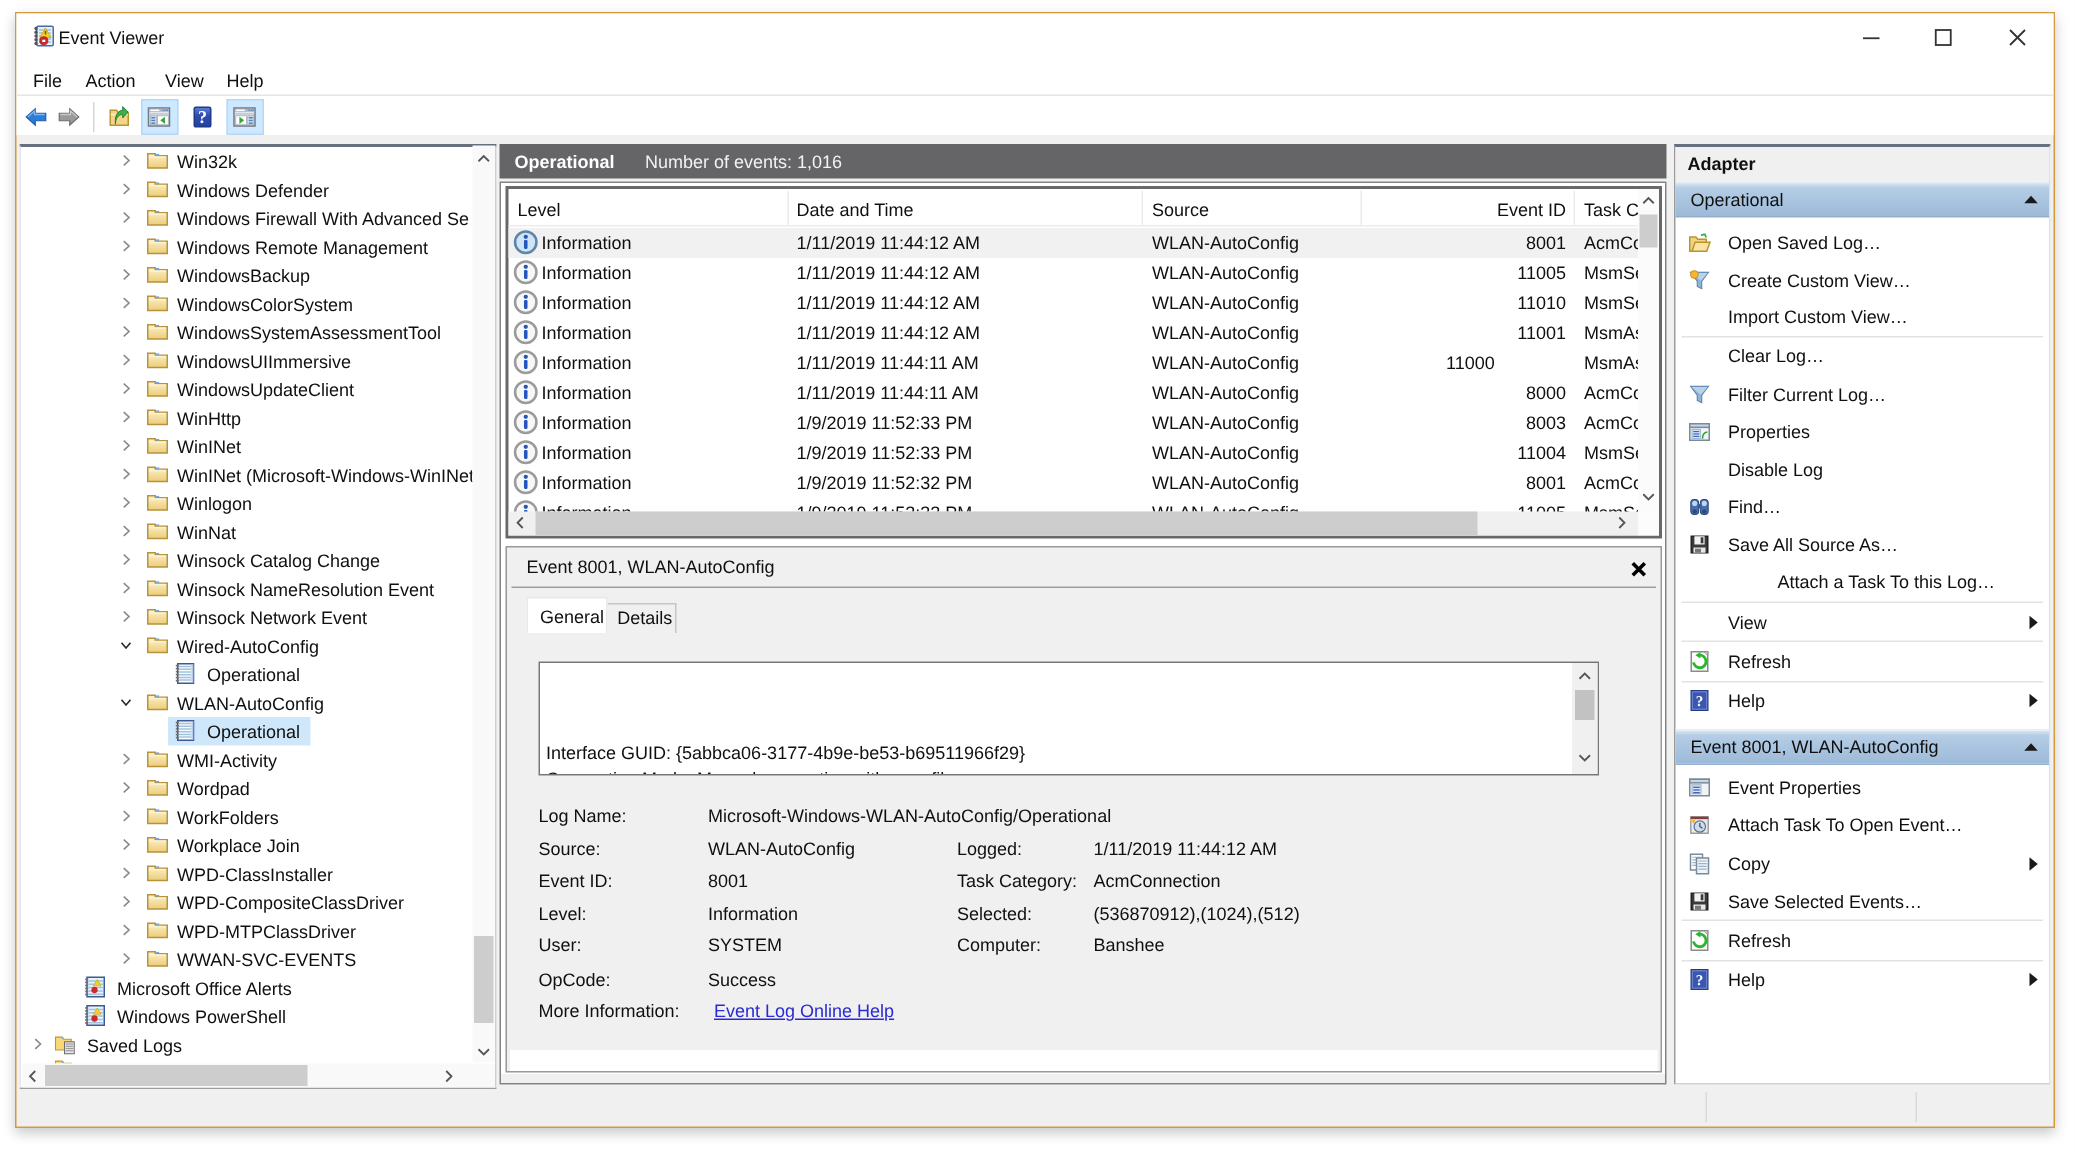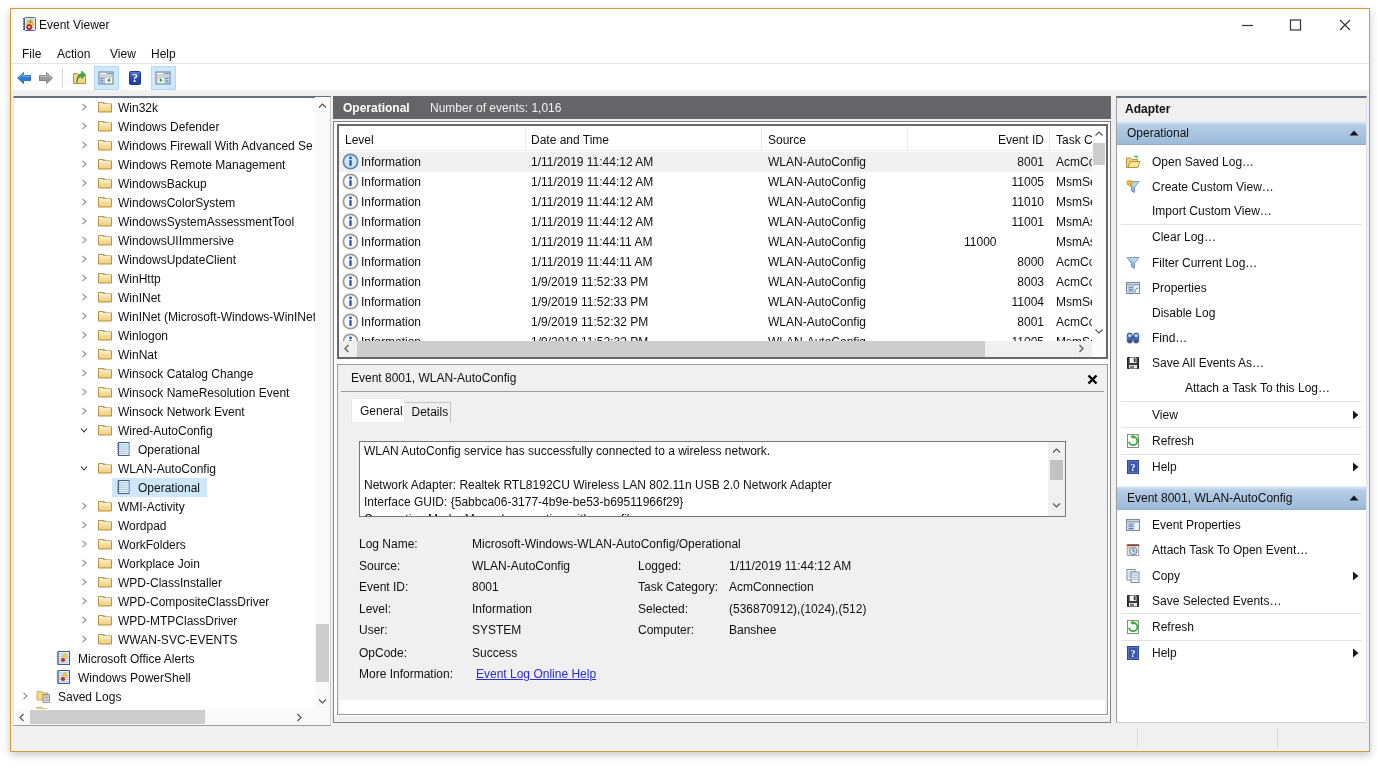--- a/index.html
+++ b/index.html
@@ -622,23 +622,21 @@
 <svg class="a" style="left:1087px;top:374px" width="11" height="11" viewBox="0 0 11 11">
     <path d="M1.5 1.5 L9.5 9.5 M9.5 1.5 L1.5 9.5" stroke="#000" stroke-width="2.4"></path>
   </svg>
 <div class="a" style="left:341px;top:391px;width:763px;height:1px;background:#9d9d9d"></div>
 <div class="a" style="left:404px;top:402px;width:47px;height:20px;background:#f0f0f0;border-top:1px solid #c6c6c6;border-right:1px solid #c6c6c6"></div>
 <div class="a" style="left:351px;top:397.5px;width:54px;height:24px;background:#fff;border:1px solid #e8e8e8;border-bottom:none"></div>
 <div class="t" style="left:360px;top:404px">General</div>
 <div class="t" style="left:411.5px;top:405px">Details</div>
 <div class="a" style="left:359px;top:441px;width:707px;height:76px;background:#fff;border:1px solid #767676"></div>
 <div class="a" style="left:360px;top:442px;width:686px;height:74px;overflow:hidden">
-    <div class="t" style="left:4px;top:1px;line-height:17px">WLAN AutoConfig service has successfully connected to a wireless network.</div>
     <div class="t" style="left:4px;top:18px;line-height:17px"></div>
-    <div class="t" style="left:4px;top:35px;line-height:17px">Network Adapter: Realtek RTL8192CU Wireless LAN 802.11n USB 2.0 Network Adapter</div>
     <div class="t" style="left:4px;top:52px;line-height:17px">Interface GUID: {5abbca06-3177-4b9e-be53-b69511966f29}</div>
     <div class="t" style="left:4px;top:69px;line-height:17px">Connection Mode: Manual connection with a profile</div>
   </div>
 <div class="a" style="left:1048px;top:442px;width:17px;height:74px;background:#f0f0f0"></div>
 <svg class="a" style="left:1049px;top:444px" width="15" height="14" viewBox="0 0 15 14">
     <path d="M4 8.5 L7.5 5 L11 8.5" fill="none" stroke="#555" stroke-width="1.2"></path>
   </svg>
 <svg class="a" style="left:1049px;top:498px" width="15" height="14" viewBox="0 0 15 14">
     <path d="M4 5.5 L7.5 9 L11 5.5" fill="none" stroke="#555" stroke-width="1.2"></path>
   </svg>
@@ -717,21 +715,21 @@
     <circle cx="11.2" cy="11" r="1.5" fill="#2c4a7c"></circle>
   </svg>
 <div class="t" style="left:1152px;top:330.5px">Find…</div>
 <svg class="a" style="left:1125px;top:354.5px" width="16" height="16" viewBox="0 0 16 16">
     <path d="M2.5 2.5 L13.5 2.5 L13.5 13.5 L2.5 13.5 Z" fill="#3a3a3a" stroke="#222"></path>
     <rect x="4.6" y="2.5" width="6.8" height="5.5" fill="#f2f2f2"></rect>
     <rect x="8.8" y="3.2" width="1.8" height="4" fill="#3a3a3a"></rect>
     <rect x="4" y="10" width="8" height="3.5" fill="#e8e8e8"></rect>
     <rect x="5" y="10.8" width="4" height="2.7" fill="#777"></rect>
   </svg>
-<div class="t" style="left:1152px;top:355.5px">Save All Events As…</div>
+<div class="t" style="left:1152px;top:355.5px">Save All Source As…</div>
 <div class="t" style="left:1185px;top:381px">Attach a Task To this Log…</div>
 <div class="a" style="left:1121px;top:400.5px;width:241px;height:1px;background:#e2e2e2"></div>
 <div class="t" style="left:1152px;top:407.5px">View</div>
 <svg class="a" style="left:1352px;top:409.5px" width="7" height="10" viewBox="0 0 7 10">
     <path d="M1 0.5 L6.5 5 L1 9.5 Z" fill="#1a1a1a"></path>
   </svg>
 <div class="a" style="left:1121px;top:427px;width:241px;height:1px;background:#e2e2e2"></div>
 <svg class="a" style="left:1125px;top:432.5px" width="16" height="16" viewBox="0 0 16 16">
     <rect x="2.5" y="1.5" width="11" height="13" fill="#fff" stroke="#8a8a8a"></rect>
     <path d="M10.8 1.5 L13.5 1.5 L13.5 4.2 Z" fill="#d0d0d0" stroke="#8a8a8a" stroke-width="0.5"></path>

